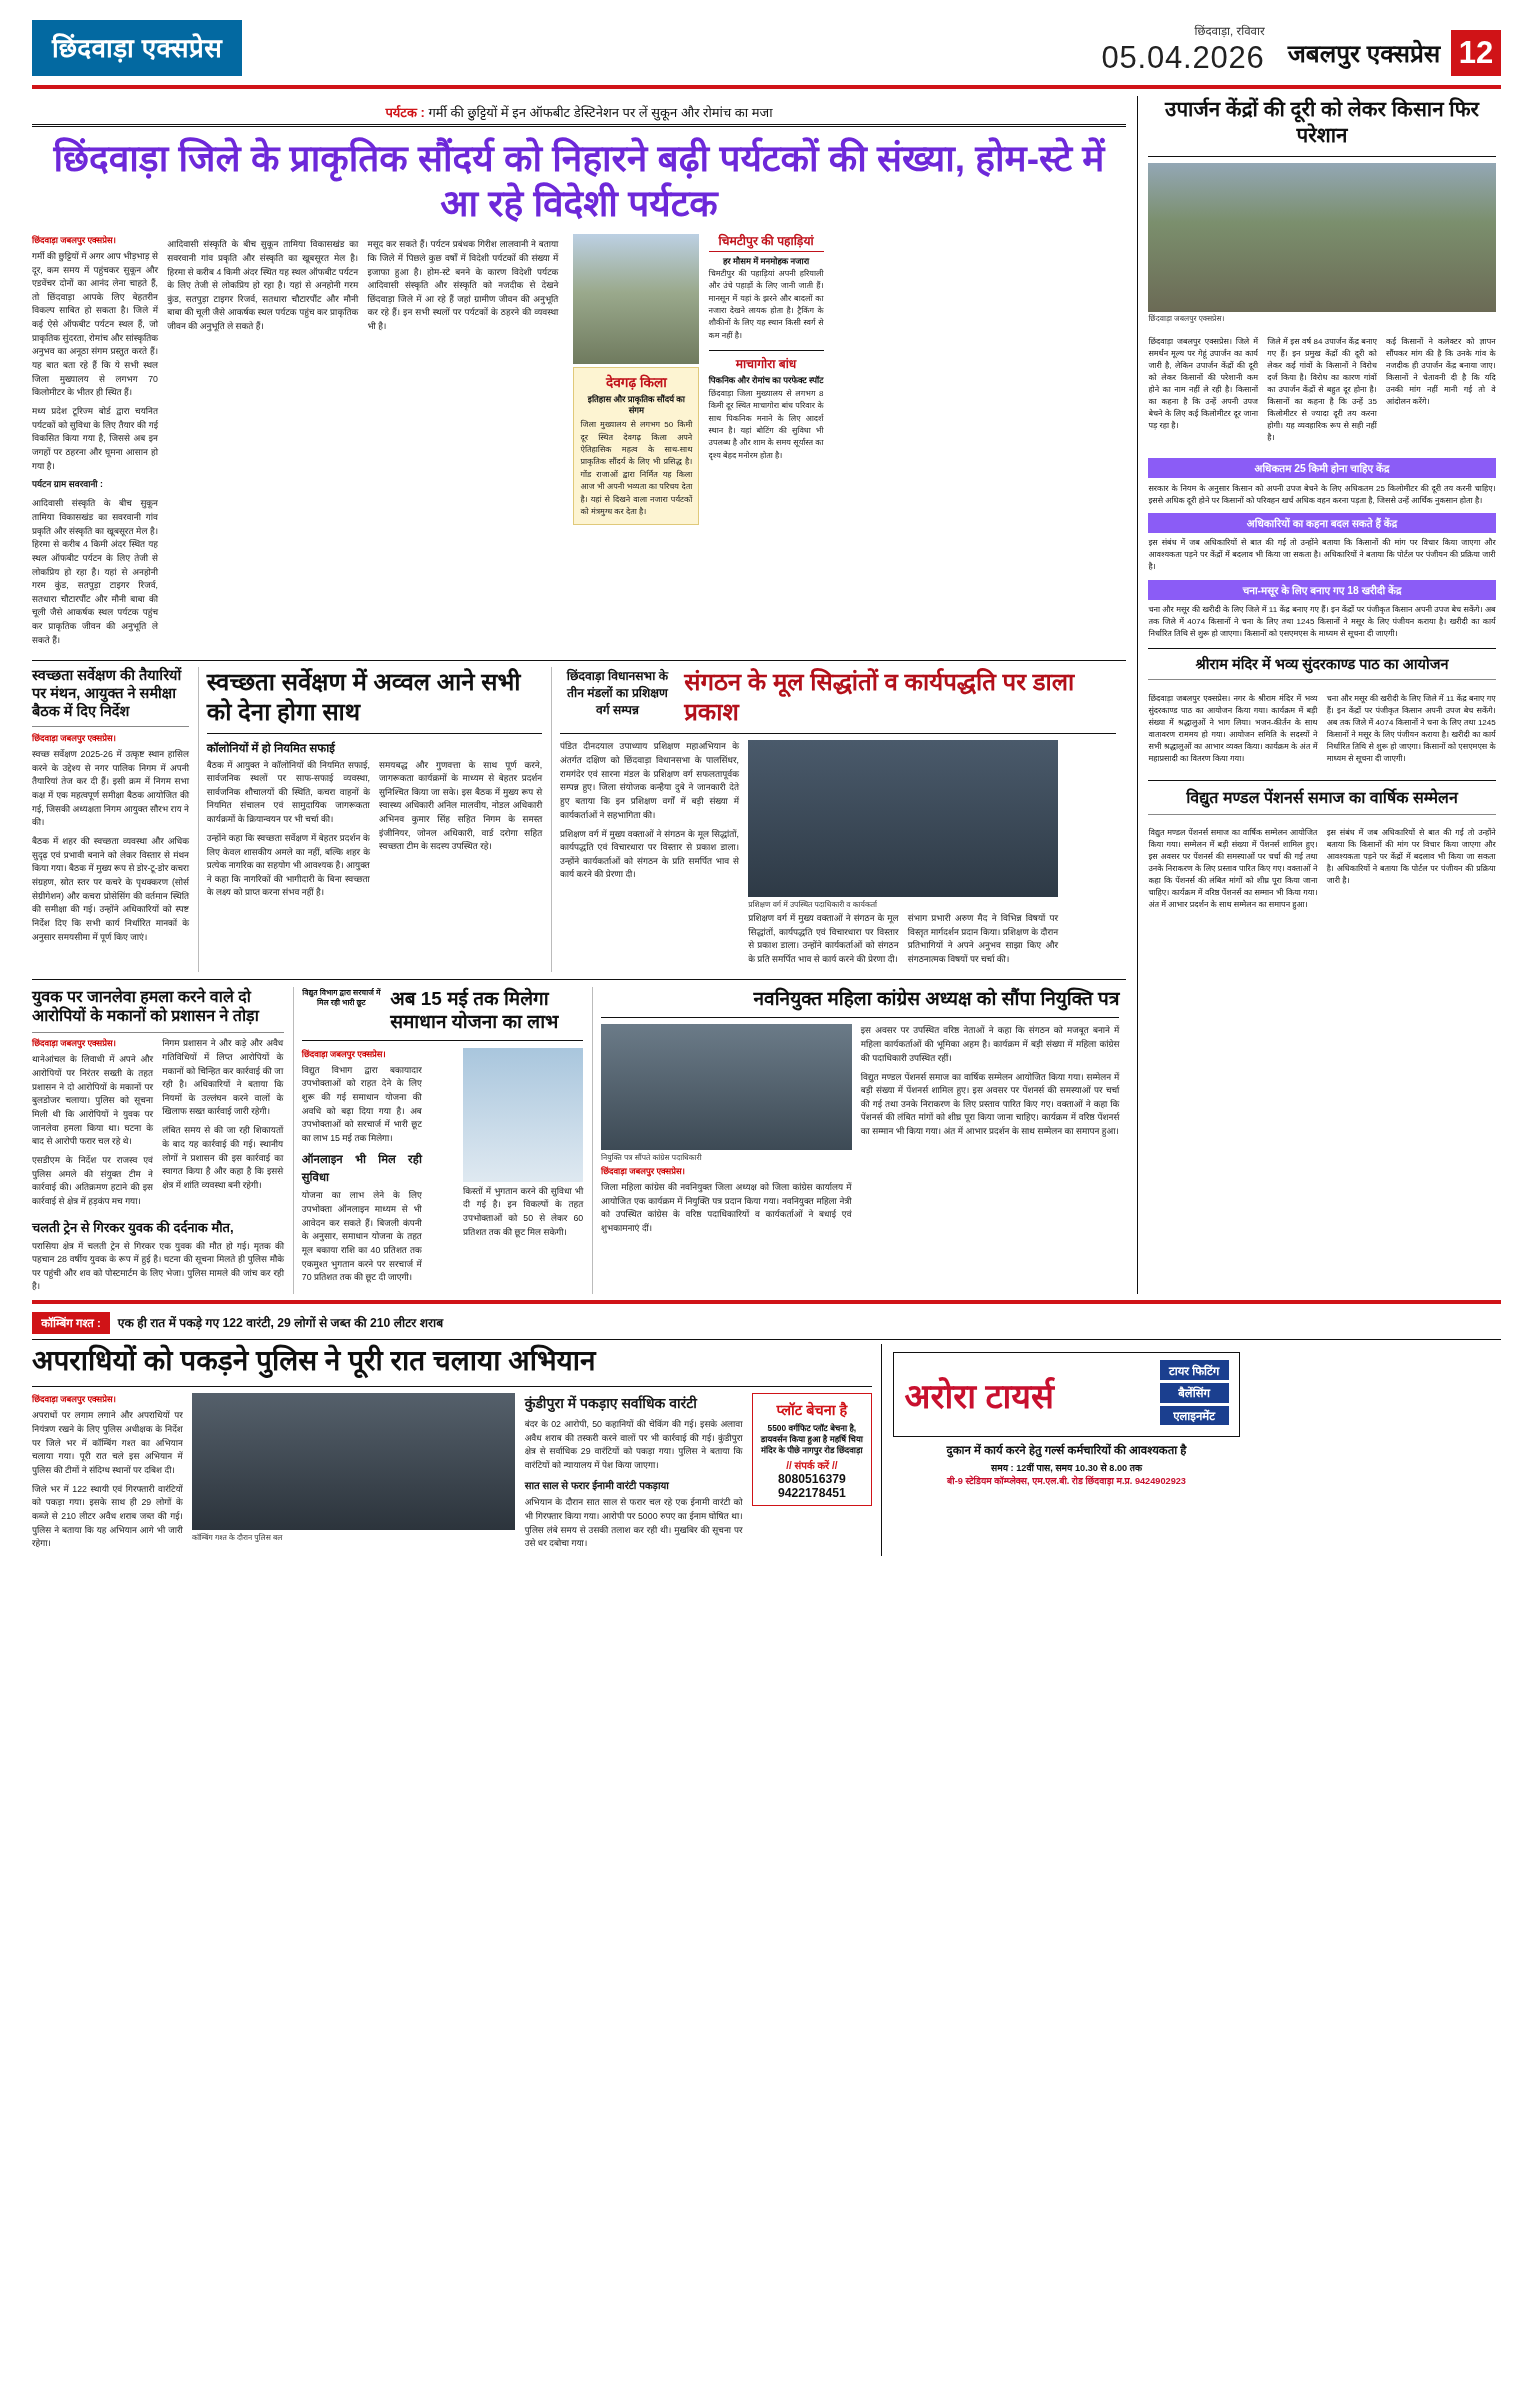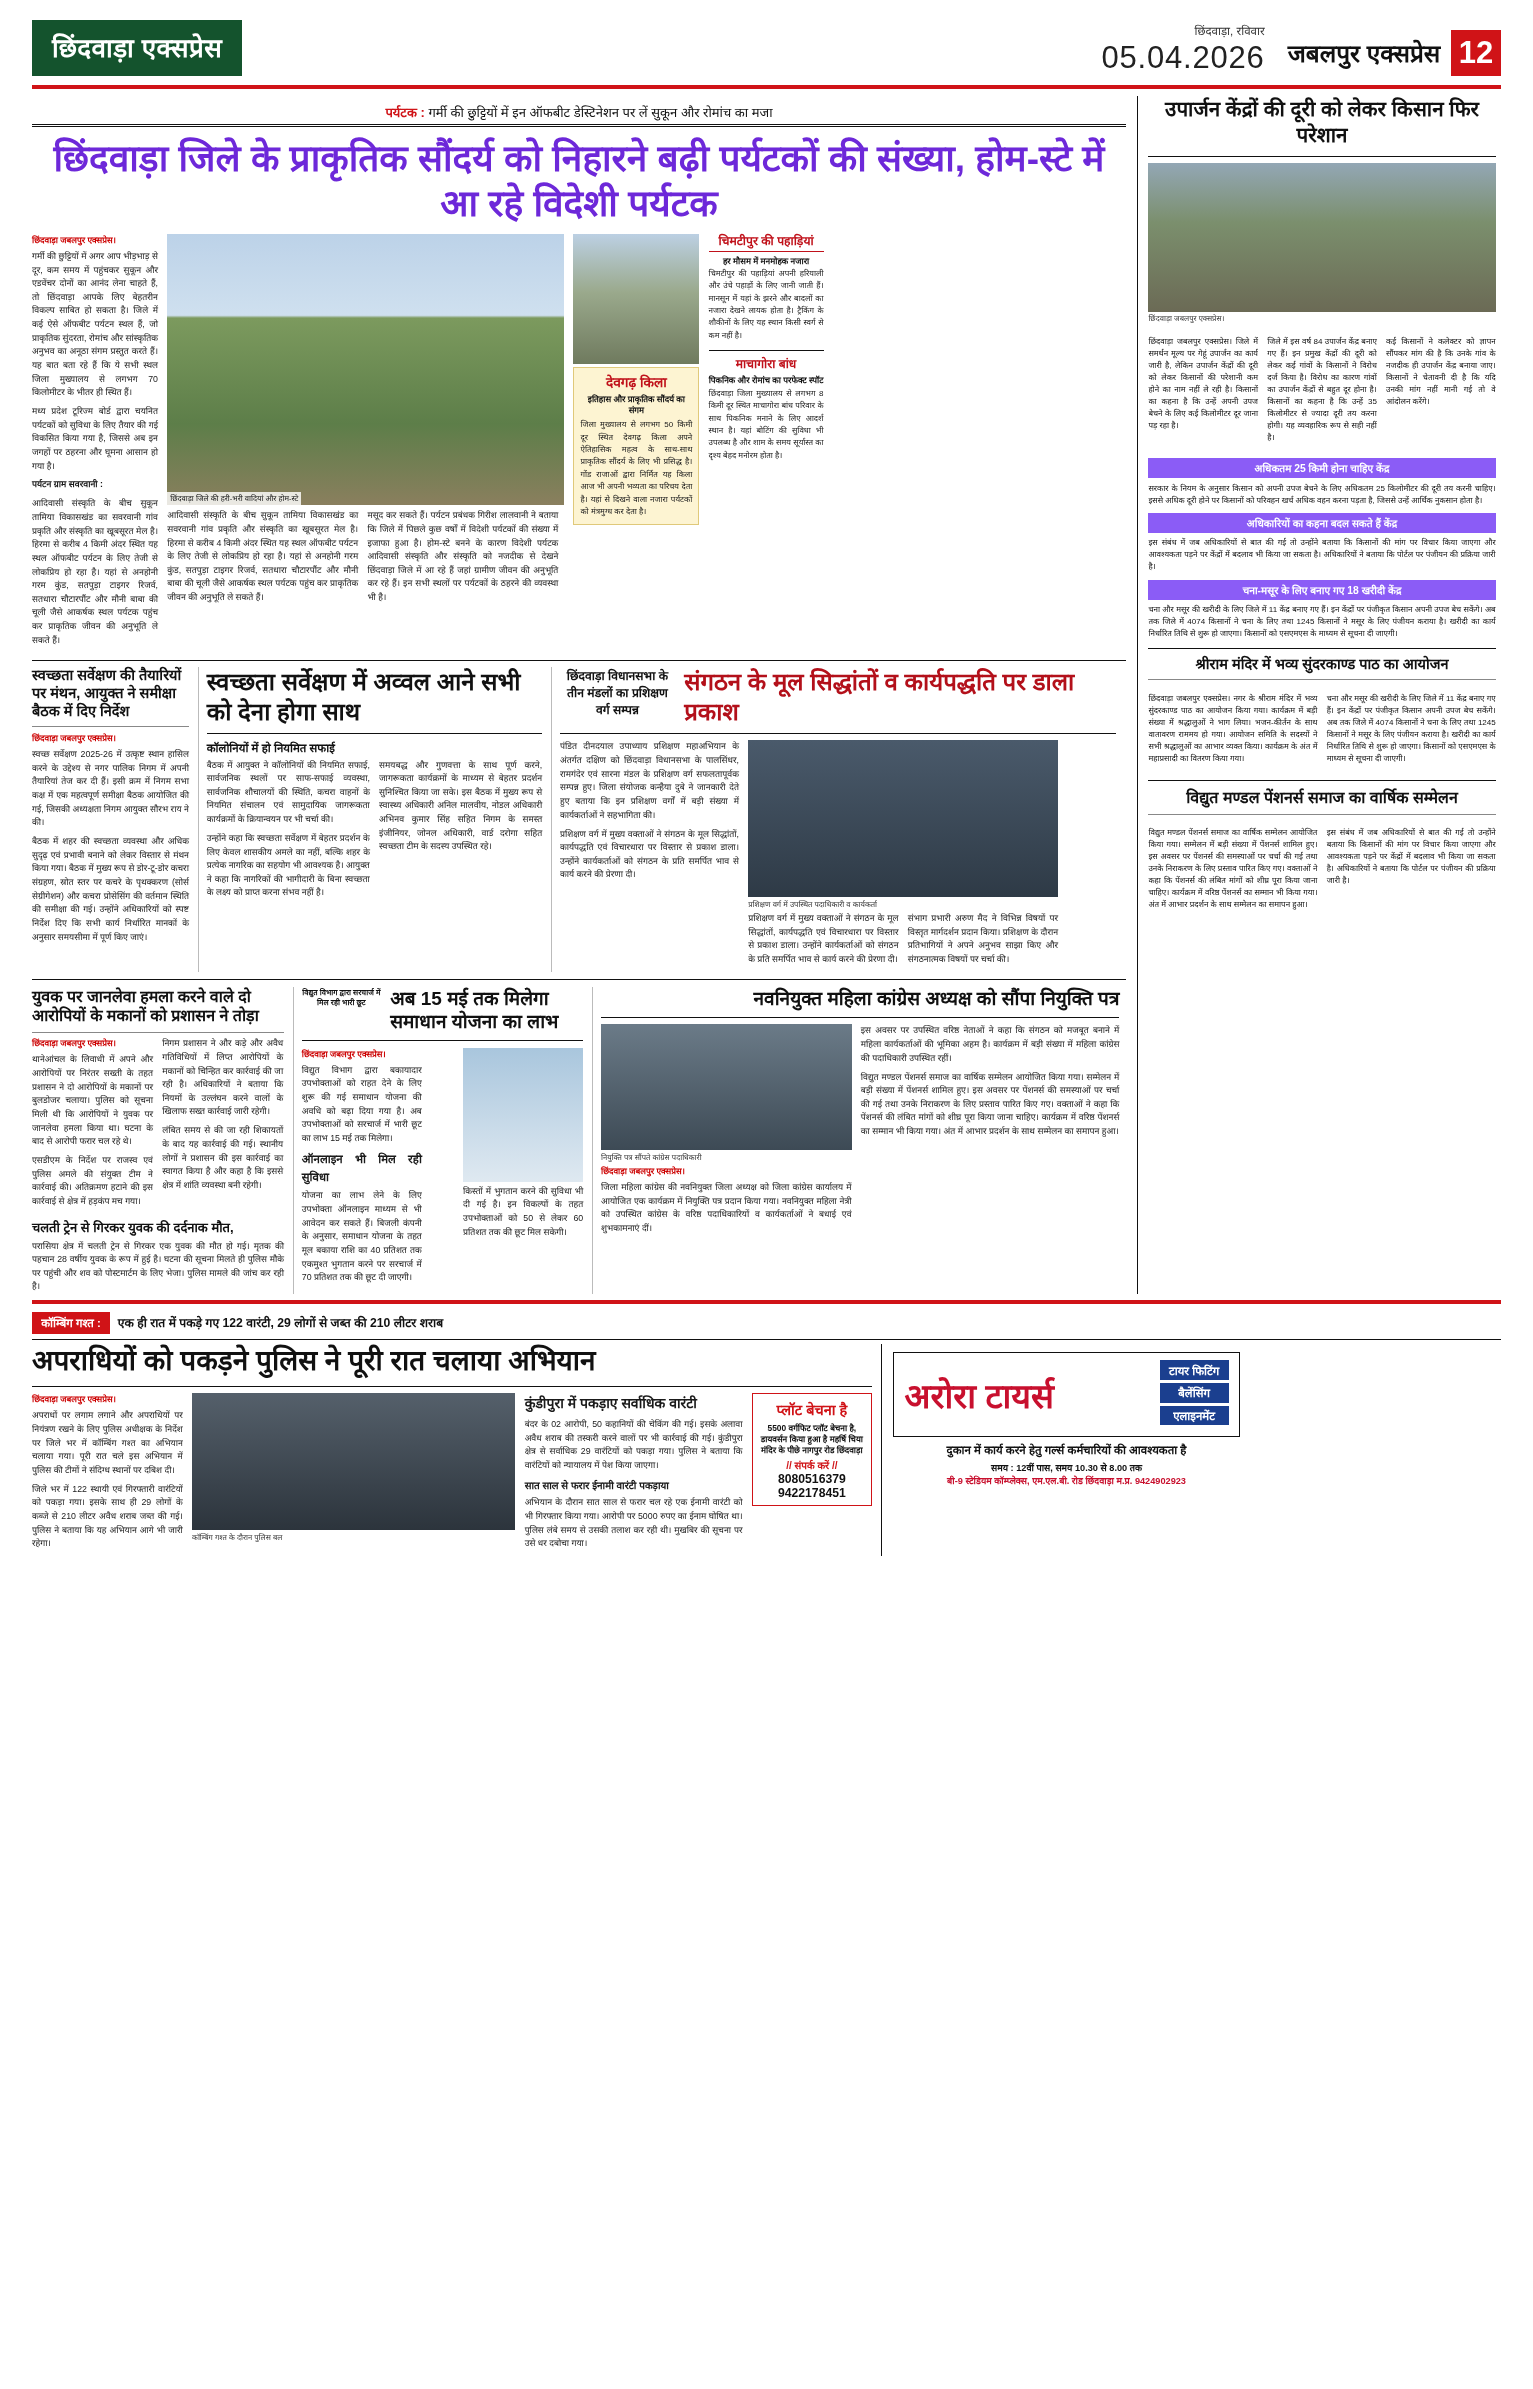--- a/index.html
+++ b/index.html
@@ -8,21 +8,21 @@
     width:1533px; height:2389px;
     background:#ffffff;
     font-family:"Liberation Sans", sans-serif;
     color:#111;
   }
   .page { position:relative; width:1533px; height:2389px; background:#fff; padding:0; }
 
   
   .masthead { display:flex; align-items:flex-end; padding:20px 32px 4.6px 32px; }
   .mast-left {
-    background:#14532d; color:#fff; font-weight:bold; font-size:26px;
+    background:#0369a1; color:#fff; font-weight:bold; font-size:26px;
     padding:9.2px 20px 10.7px 20px; letter-spacing:0.4px;
   }
   .mast-mid { flex:1; text-align:right; padding-right:23px; }
   .mast-sub { font-size:11.5px; color:#333; margin-bottom:1.5px; }
   .mast-date { font-size:31px; color:#222; letter-spacing:0.8px; }
   .mast-right { display:flex; align-items:center; gap:10.7px; }
   .mast-brand { font-size:24.4px; font-weight:bold; color:#111; }
   .page-num {
     background:#d01317; color:#fff; font-size:31px; font-weight:bold;
     width:50px; height:46px; display:flex; align-items:center; justify-content:center;
@@ -131,23 +131,20 @@
 
         <div class="col" style="width:126px;">
           <div class="byline">छिंदवाड़ा जबलपुर एक्सप्रेस।</div>
           <p>गर्मी की छुट्टियों में अगर आप भीड़भाड़ से दूर, कम समय में पहुंचकर सुकून और एडवेंचर दोनों का आनंद लेना चाहते हैं, तो छिंदवाड़ा आपके लिए बेहतरीन विकल्प साबित हो सकता है। जिले में कई ऐसे ऑफबीट पर्यटन स्थल हैं, जो प्राकृतिक सुंदरता, रोमांच और सांस्कृतिक अनुभव का अनूठा संगम प्रस्तुत करते हैं। यह बात बता रहे हैं कि ये सभी स्थल जिला मुख्यालय से लगभग 70 किलोमीटर के भीतर ही स्थित हैं।</p>
           <p>मध्य प्रदेश टूरिज्म बोर्ड द्वारा चयनित पर्यटकों को सुविधा के लिए तैयार की गई विकसित किया गया है, जिससे अब इन जगहों पर ठहरना और घूमना आसान हो गया है।</p>
           <p class="bold">पर्यटन ग्राम सवरवानी :</p>
           <p>आदिवासी संस्कृति के बीच सुकून तामिया विकासखंड का सवरवानी गांव प्रकृति और संस्कृति का खूबसूरत मेल है। हिरमा से करीब 4 किमी अंदर स्थित यह स्थल ऑफबीट पर्यटन के लिए तेजी से लोकप्रिय हो रहा है। यहां से अनहोनी गरम कुंड, सतपुड़ा टाइगर रिजर्व, सतधारा चौटारपौंट और मौनी बाबा की चूली जैसे आकर्षक स्थल पर्यटक पहुंच कर प्राकृतिक जीवन की अनुभूति ले सकते हैं।</p>
         </div>
 
         <div style="width:397px;">
-          <div class="photo sky" style="height:271px;">
-            <div class="cap">छिंदवाड़ा जिले की हरी-भरी वादियां और होम-स्टे</div>
-          </div>
           <div class="cols" style="margin-top:4.6px;">
             <div class="col" style="width:191px;">
               <p>आदिवासी संस्कृति के बीच सुकून तामिया विकासखंड का सवरवानी गांव प्रकृति और संस्कृति का खूबसूरत मेल है। हिरमा से करीब 4 किमी अंदर स्थित यह स्थल ऑफबीट पर्यटन के लिए तेजी से लोकप्रिय हो रहा है। यहां से अनहोनी गरम कुंड, सतपुड़ा टाइगर रिजर्व, सतधारा चौटारपौंट और मौनी बाबा की चूली जैसे आकर्षक स्थल पर्यटक पहुंच कर प्राकृतिक जीवन की अनुभूति ले सकते हैं।</p>
             </div>
             <div class="col" style="width:191px;">
               <p>मसूद कर सकते हैं। पर्यटन प्रबंधक गिरीश लालवानी ने बताया कि जिले में पिछले कुछ वर्षों में विदेशी पर्यटकों की संख्या में इजाफा हुआ है। होम-स्टे बनने के कारण विदेशी पर्यटक आदिवासी संस्कृति और संस्कृति को नजदीक से देखने छिंदवाड़ा जिले में आ रहे हैं जहां ग्रामीण जीवन की अनुभूति कर रहे हैं। इन सभी स्थलों पर पर्यटकों के ठहरने की व्यवस्था भी है।</p>
             </div>
           </div>
         </div>
 

